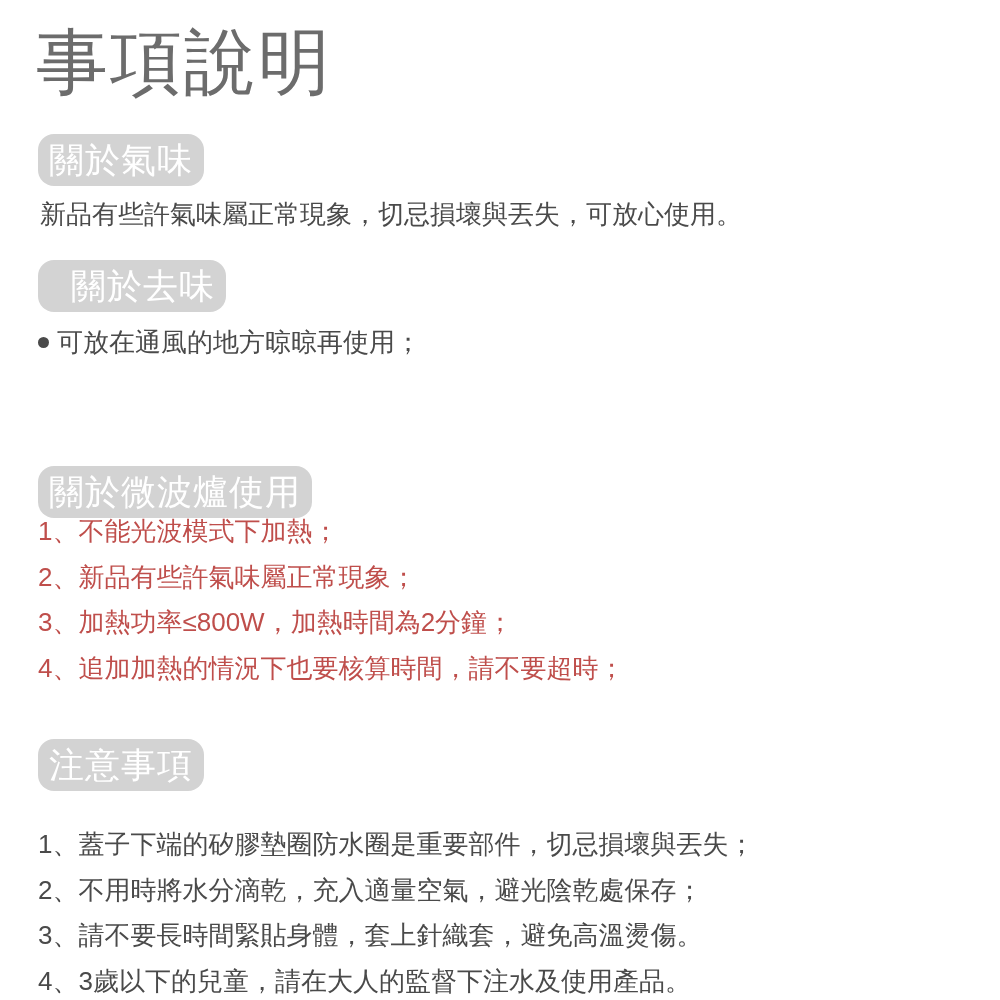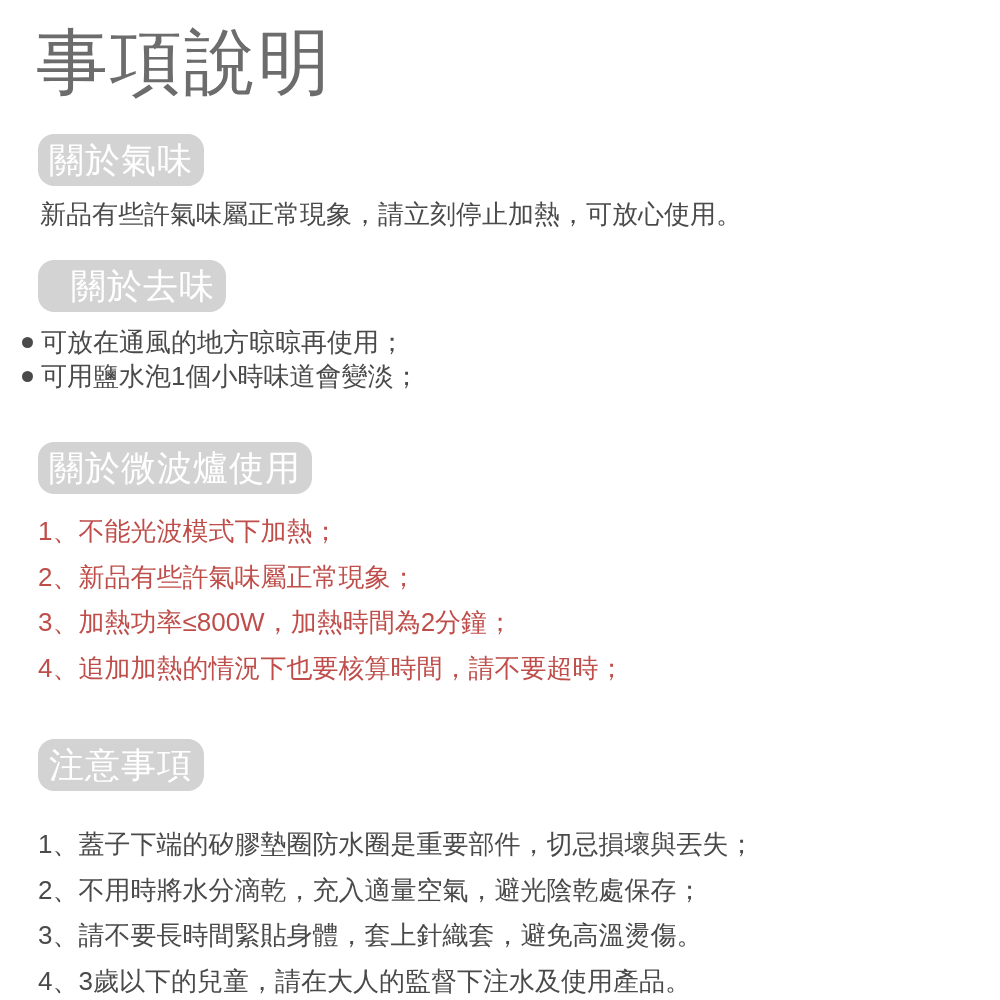--- a/index.html
+++ b/index.html
@@ -17,27 +17,27 @@
   }
   .badge{
     position:absolute;left:38px;height:52px;
     line-height:52px;padding:0 11px;
     border-radius:16px;background:#d3d3d3;
     color:#ffffff;font-size:35px;letter-spacing:1px;
     white-space:nowrap;
   }
   .badge-odor{top:134px;}
   .badge-deodorize{top:260px;padding-left:33px;}
-  .badge-microwave{top:442px;text-align:right;}
+  .badge-microwave{top:466px;text-align:right;}
   .badge-cautions{top:739px;}
   .para{
     position:absolute;left:40px;top:197px;margin:0;
     font-size:26px;line-height:34px;color:#4a4a4a;white-space:nowrap;
   }
-  .bullets{position:absolute;left:22px;top:325px;}
+  .bullets{position:absolute;left:38px;top:325px;}
   .bullet-row{
     display:flex;align-items:center;height:34.5px;
     font-size:26px;color:#4a4a4a;white-space:nowrap;
   }
   .dot{
     width:11px;height:11px;border-radius:50%;
     background:#4a4a4a;margin-right:8px;flex:0 0 auto;
   }
   .numlist{
     position:absolute;left:38px;
@@ -49,31 +49,27 @@
   .numlist-cautions{top:818px;color:#4a4a4a;}
 </style>
 </head>
 <body>
 
 <div class="page">
 
   <h1 class="title">事項說明</h1>
 
   <div class="badge badge-odor">關於氣味</div>
-  <p class="para">新品有些許氣味屬正常現象，請立刻停止加熱，可放心使用。</p>
+  <p class="para">新品有些許氣味屬正常現象，切忌損壞與丟失，可放心使用。</p>
 
   <div class="badge badge-deodorize">關於去味</div>
   <div class="bullets">
     <div class="bullet-row">
       <span class="dot"></span>
       <span>可放在通風的地方晾晾再使用；</span>
-    </div>
-    <div class="bullet-row">
-      <span class="dot"></span>
-      <span>可用鹽水泡1個小時味道會變淡；</span>
     </div>
   </div>
 
   <div class="badge badge-microwave">關於微波爐使用</div>
   <div class="numlist numlist-microwave">
     <div class="num-row">
       <span class="num">1、</span><span class="txt">不能光波模式下加熱；</span>
     </div>
     <div class="num-row">
       <span class="num">2、</span><span class="txt">新品有些許氣味屬正常現象；</span>

